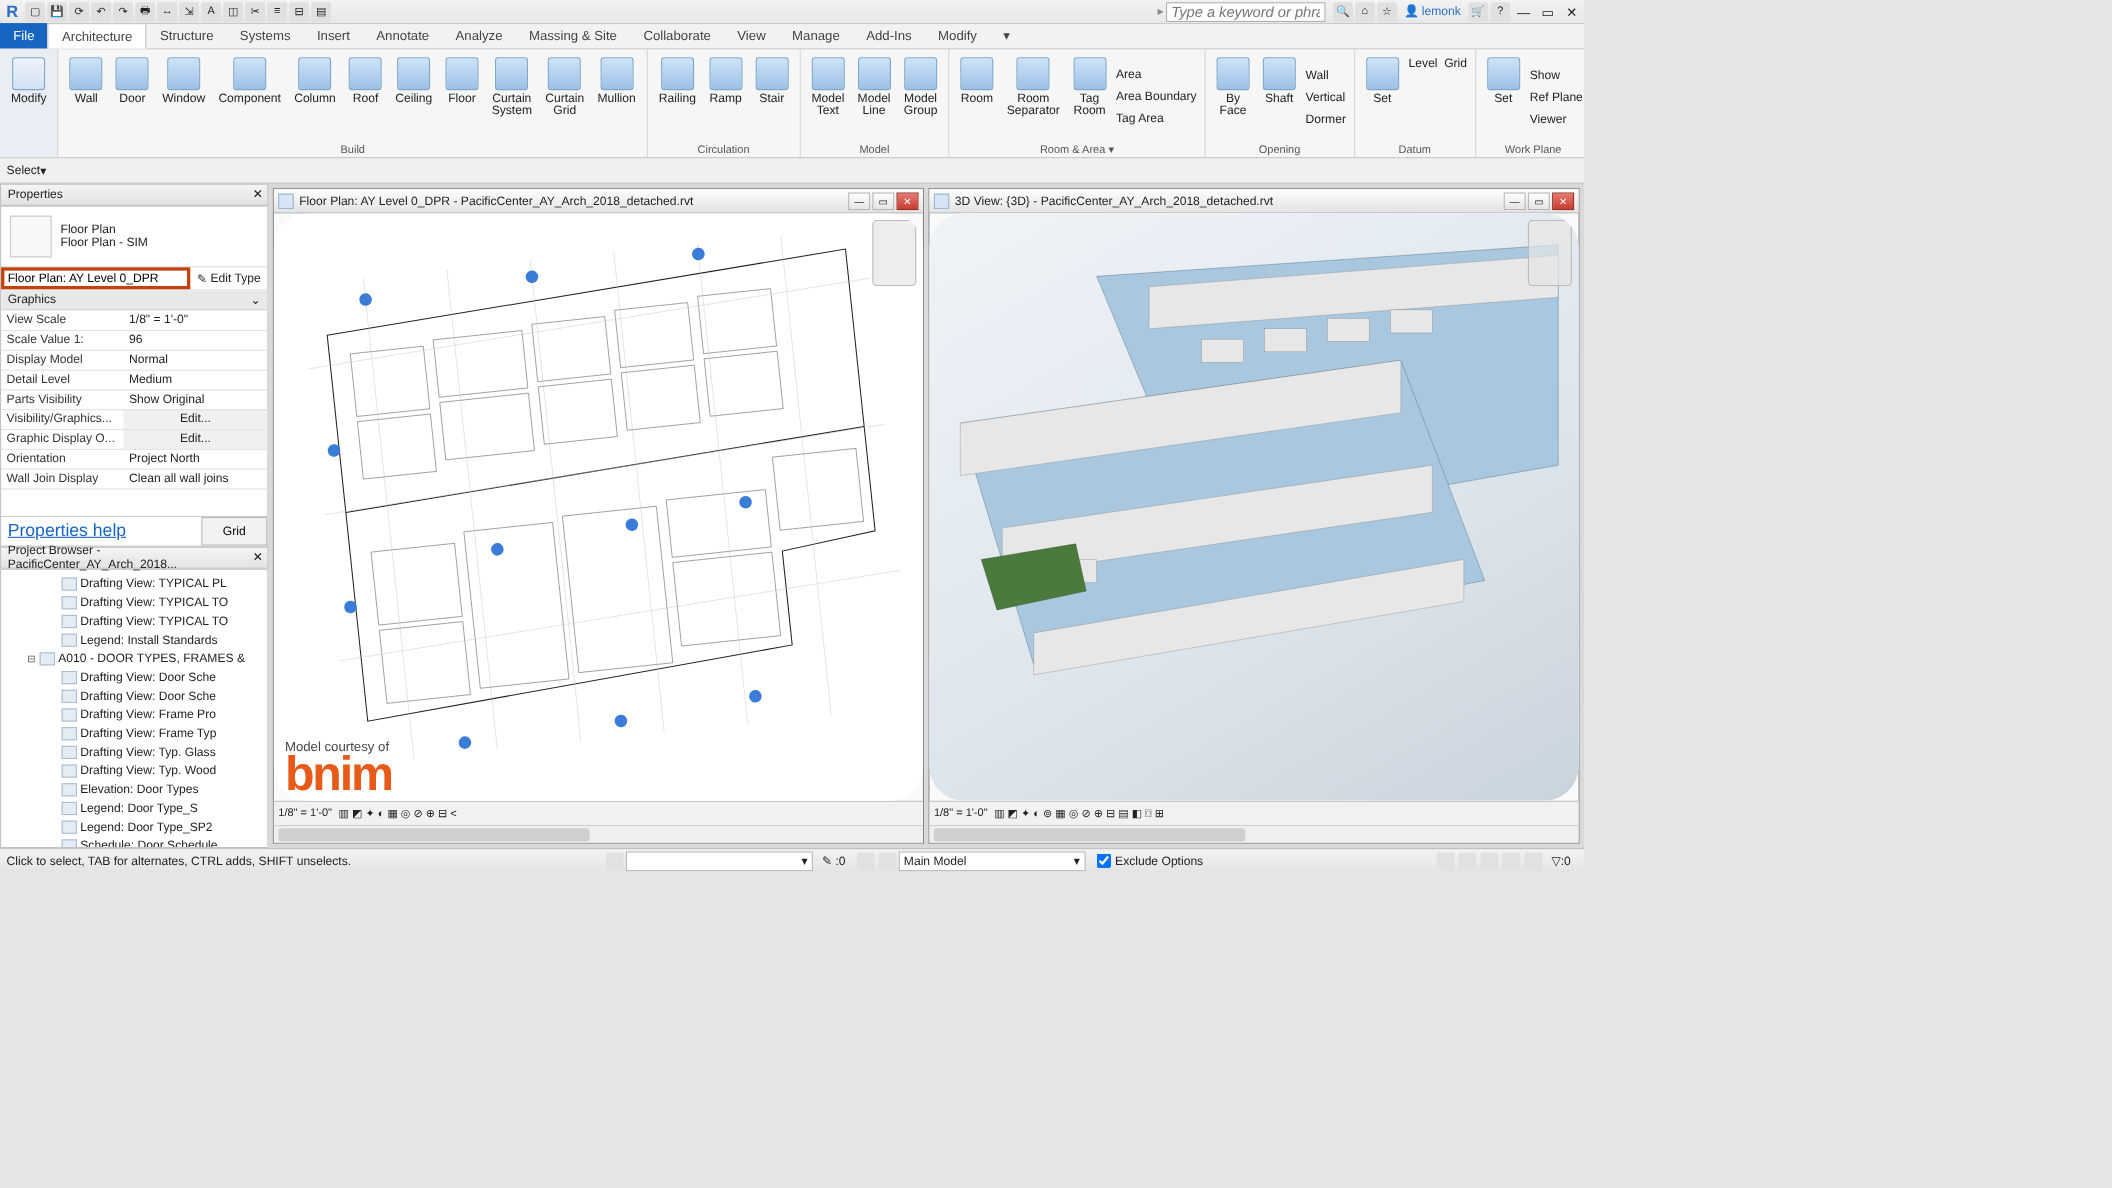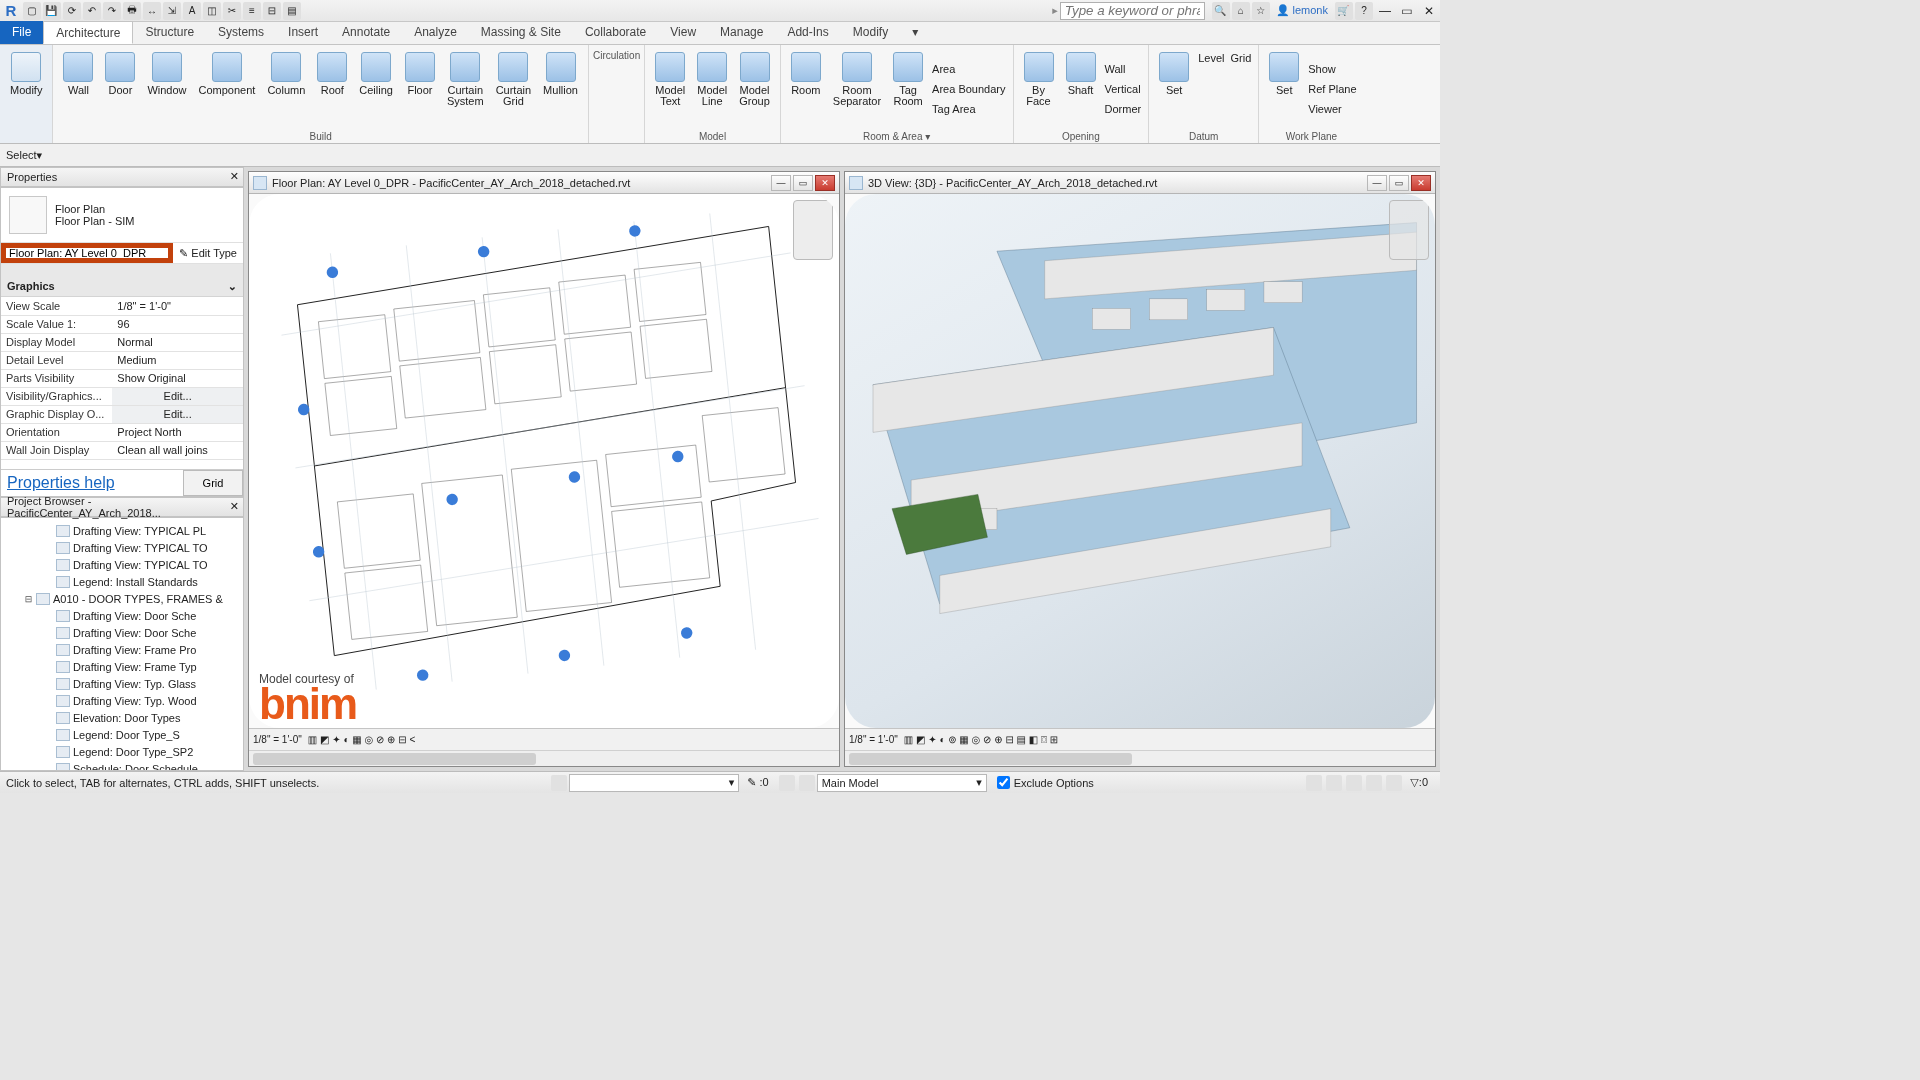--- a/index.html
+++ b/index.html
@@ -39,23 +39,23 @@
 
 
 .left { width:244px; display:flex; flex-direction:column; background:#ececec; }
 .palhdr { height:20px; background:linear-gradient(#f5f5f5,#e3e3e3); border:1px solid #c3c3c3; display:flex; align-items:center; padding:0 6px; font-size:11px; position:relative; }
 .palhdr .x { position:absolute; right:4px; top:2px; font-size:11px; }
 
 .props { border:1px solid #c3c3c3; background:#fff; flex:0 0 310px; display:flex; flex-direction:column; }
 .props .thumbrow { display:flex; align-items:center; padding:8px; border-bottom:1px solid #e0e0e0; }
 .props .thumb { width:38px; height:38px; border:1px solid #c8c8c8; background:#f8f8f8; margin-right:8px; }
 .props .sel { display:flex; align-items:center; border-bottom:1px solid #e0e0e0; }
-.props .sel input { flex:1; border:5px solid #c2410c; height:20px; font-size:11px; padding:0 3px; }
+.props .sel input { flex:1; border:3px solid #c2410c; height:20px; font-size:11px; padding:0 3px; }
 .props .sel .edit { font-size:11px; padding:2px 6px; white-space:nowrap; display:flex; align-items:center; }
-.props .grp { background:#e8e8e8; height:18px; padding:16px 6px; font-size:11px; border-bottom:1px solid #d4d4d4; font-weight:700; position:relative; }
+.props .grp { background:#e8e8e8; height:18px; padding:2px 6px; font-size:11px; border-bottom:1px solid #d4d4d4; font-weight:400; position:relative; }
 .props table { width:100%; border-collapse:collapse; font-size:11px; }
 .props td { border-bottom:1px solid #e2e2e2; padding:2px 5px; height:18px; }
 .props td:first-child { width:46%; color:#333; }
 .props td.btncell { text-align:center; background:#eef0f2; }
 .props .foot { display:flex; border-top:1px solid #ccc; margin-top:auto; }
 .props .foot a { color:#1665c0; text-decoration:underline; font-size:16px; padding:4px 6px; flex:1; }
 .props .foot button { width:60px; font-size:11px; border:1px solid #bbb; background:#f2f2f2; }
 
 .browser { flex:1; border:1px solid #c3c3c3; background:#fff; overflow:hidden; display:flex; flex-direction:column; }
 .tree { flex:1; padding:4px 2px; font-size:11px; overflow:hidden; }
@@ -206,20 +206,34 @@
         </div>
         <div class="rbtn">
           <div class="ri"></div>
           <span>Mullion</span>
         </div>
       </div>
     <div class="plabel">Build</div>
   </div>
 
   <div class="panel">
+    <div class="row" id="circ-row">
+        <div class="rbtn">
+          <div class="ri"></div>
+          <span>Railing</span>
+        </div>
+        <div class="rbtn">
+          <div class="ri"></div>
+          <span>Ramp</span>
+        </div>
+        <div class="rbtn">
+          <div class="ri"></div>
+          <span>Stair</span>
+        </div>
+      </div>
     <div class="plabel">Circulation</div>
   </div>
 
   <div class="panel">
     <div class="row" id="model-row">
         <div class="rbtn">
           <div class="ri"></div>
           <span>Model<br>Text</span>
         </div>
         <div class="rbtn">

